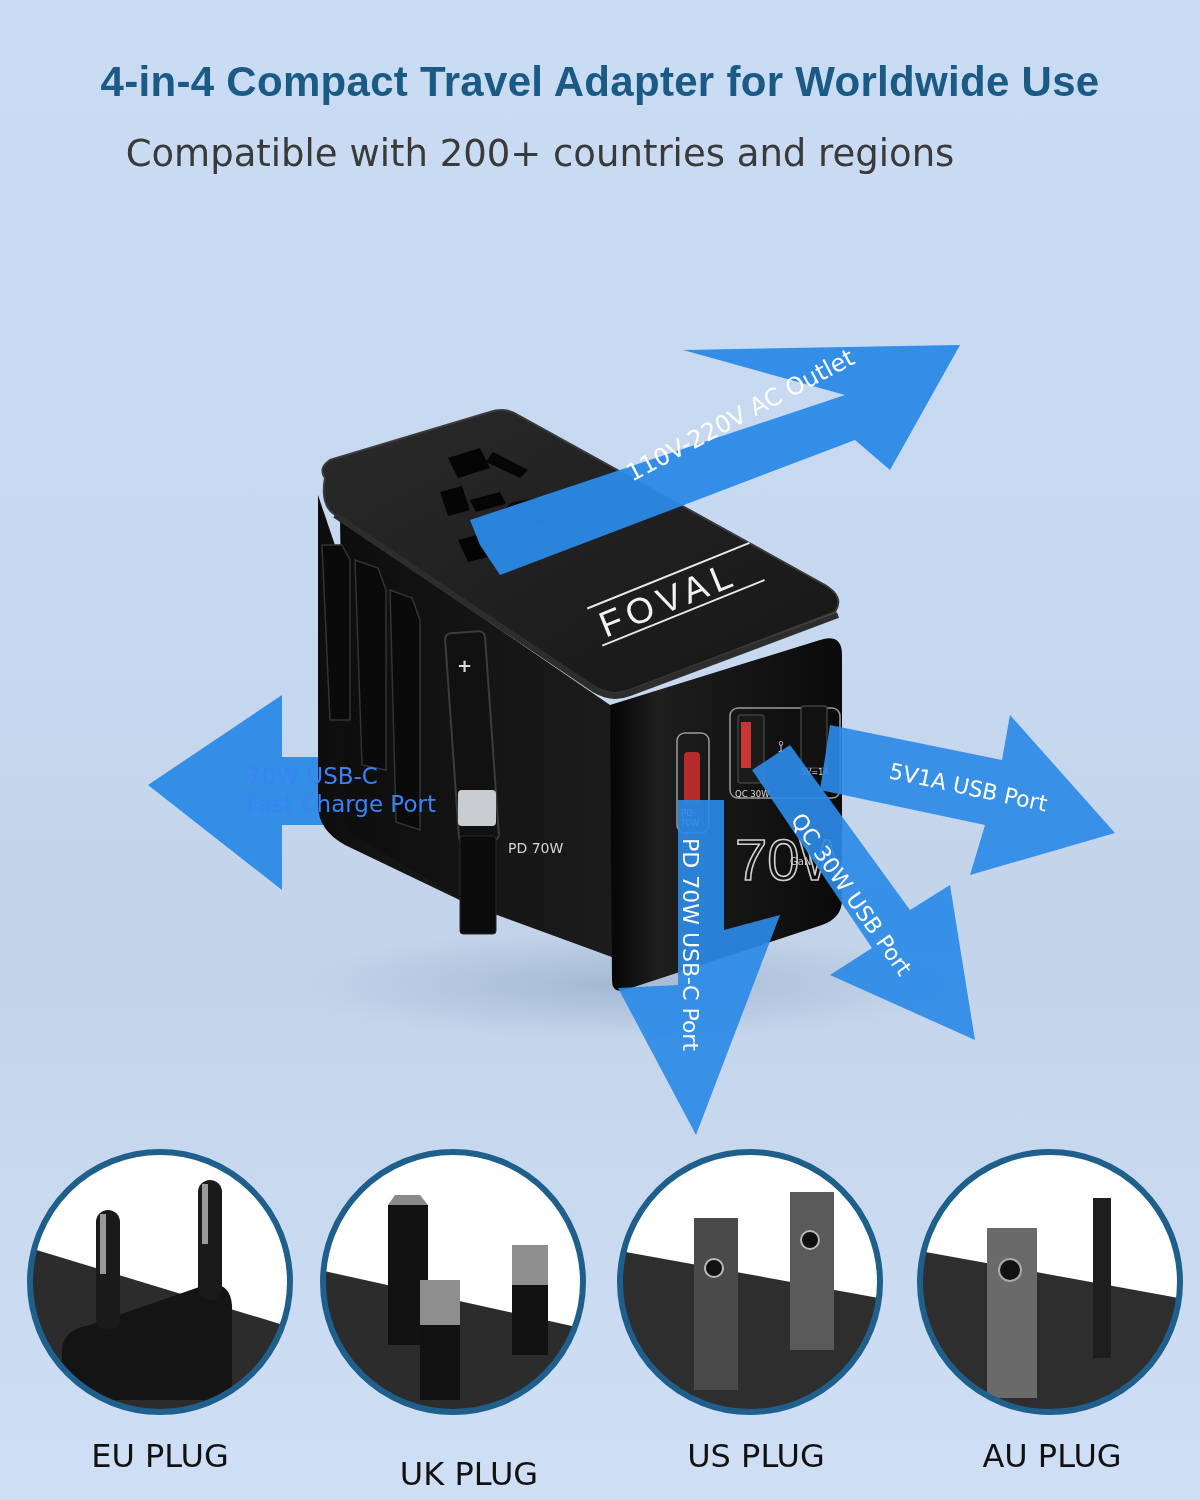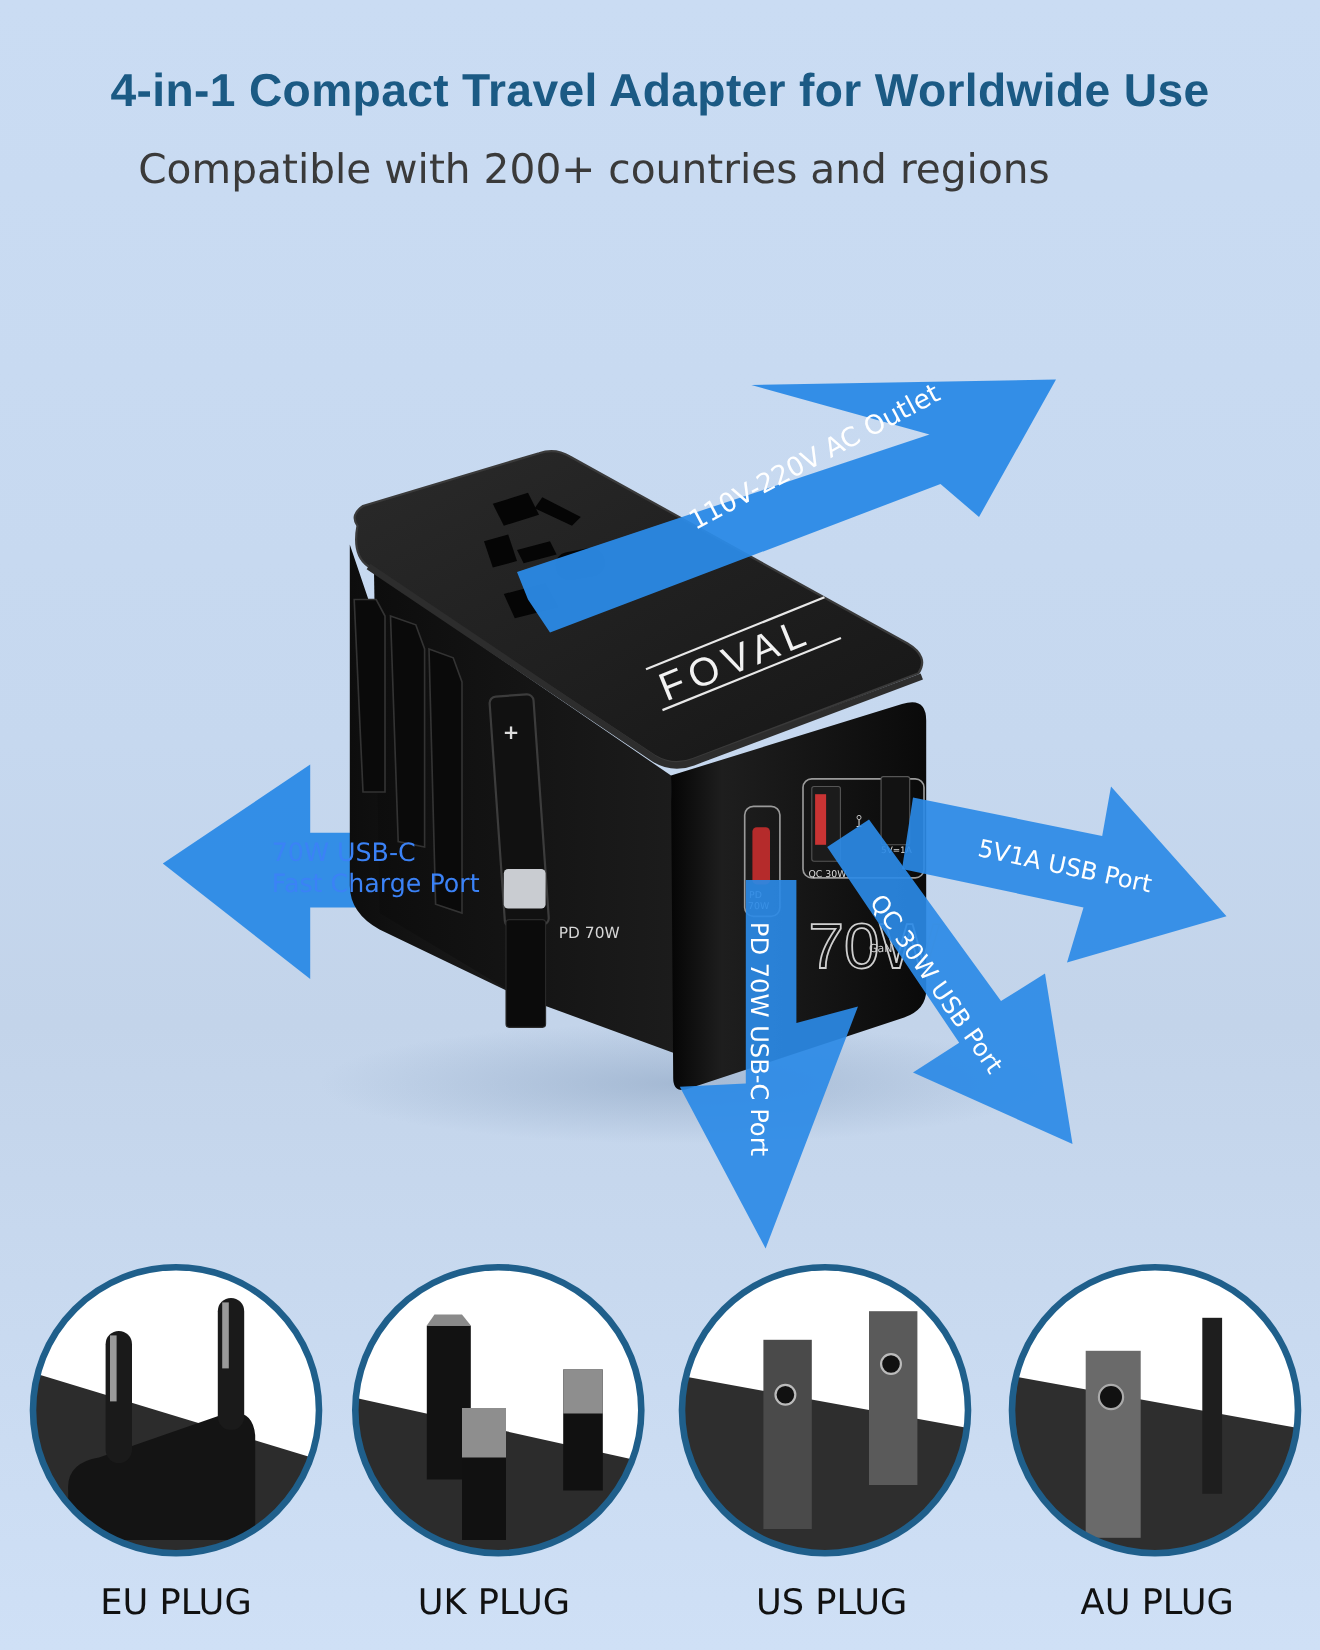--- a/index.html
+++ b/index.html
@@ -6,21 +6,21 @@
   body{width:1200px;height:1500px;overflow:hidden;background:linear-gradient(180deg,#cadcf3 0%,#c6d8ef 45%,#c3d4ea 62%,#cfe0f6 100%);font-family:"DejaVu Sans",sans-serif;position:relative;}
   .headline{position:absolute;left:0;width:1200px;top:58px;text-align:center;font-family:"Liberation Sans",sans-serif;font-weight:bold;font-size:42px;color:#1b5a84;letter-spacing:0.3px;}
   .subline{position:absolute;left:0;width:1080px;top:132px;text-align:center;font-family:"DejaVu Sans",sans-serif;font-size:37px;color:#3a3a3a;}
   svg.main{position:absolute;left:0;top:0;}
   .callout{position:absolute;color:#3b82f6;font-family:"DejaVu Sans",sans-serif;white-space:nowrap;margin-left:27px;}
   .plug-label{position:absolute;top:1437px;width:260px;text-align:center;font-family:"DejaVu Sans",sans-serif;font-size:32px;color:#111;}
 </style>
 </head>
 <body>
 
-<div class="headline">4-in-1 Compact Travel Adapter for Worldwide Use</div>
+<div class="headline">4-in-4 Compact Travel Adapter for Worldwide Use</div>
 <div class="subline">Compatible with 200+ countries and regions</div>
 
 <svg class="main" width="1200" height="1500" viewBox="0 0 1200 1500">
   <defs>
     <linearGradient id="topFace" x1="0" y1="0" x2="1" y2="1">
       <stop offset="0" stop-color="#2a2a2a"></stop>
       <stop offset="1" stop-color="#161616"></stop>
     </linearGradient>
     <linearGradient id="sideFace" x1="0" y1="0" x2="1" y2="0">
       <stop offset="0" stop-color="#0d0d0d"></stop>
@@ -168,15 +168,15 @@
     <circle cx="1050" cy="1282" r="130" fill="none" stroke="#1f5f8b" stroke-width="6"></circle>
   </g>
 </svg>
 
 <div class="callout" style="left:220px;top:762px;font-size:23px;line-height:28px;">
   <div>70W USB-C</div>
   <div>Fast Charge Port</div>
 </div>
 
 <div class="plug-label" style="left:30px;">EU PLUG</div>
-<div class="plug-label" style="left:319px;">UK PLUG</div>
+<div class="plug-label" style="left:339px;margin-top:18px;">UK PLUG</div>
 <div class="plug-label" style="left:626px;">US PLUG</div>
 <div class="plug-label" style="left:922px;">AU PLUG</div>
 
 </body></html>

